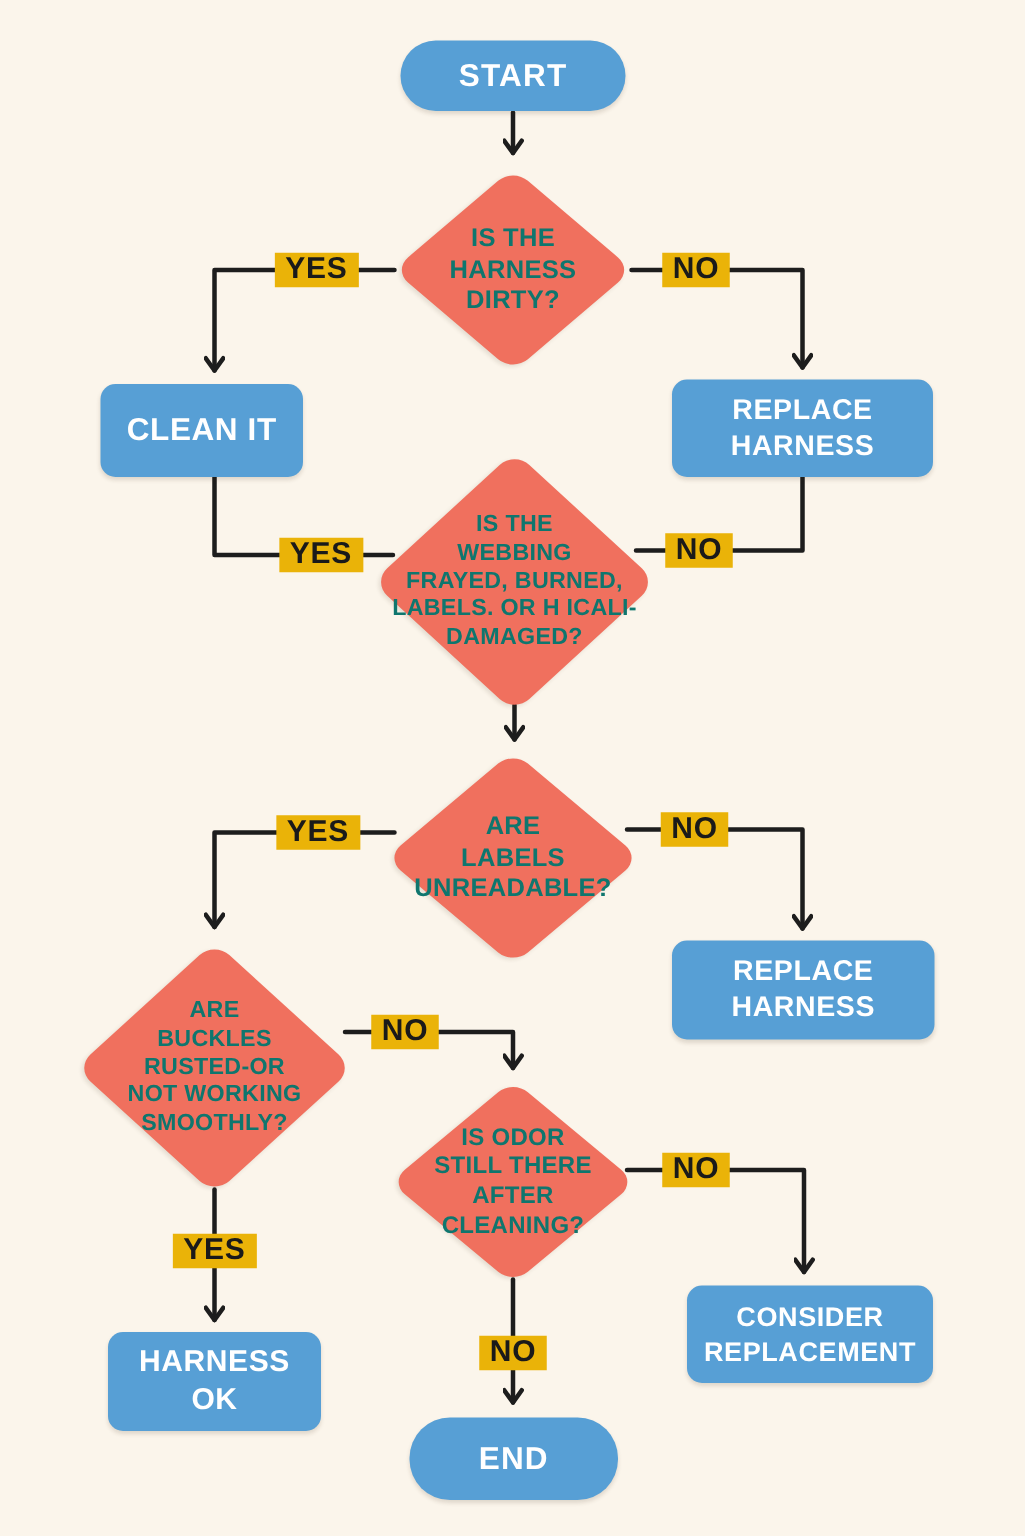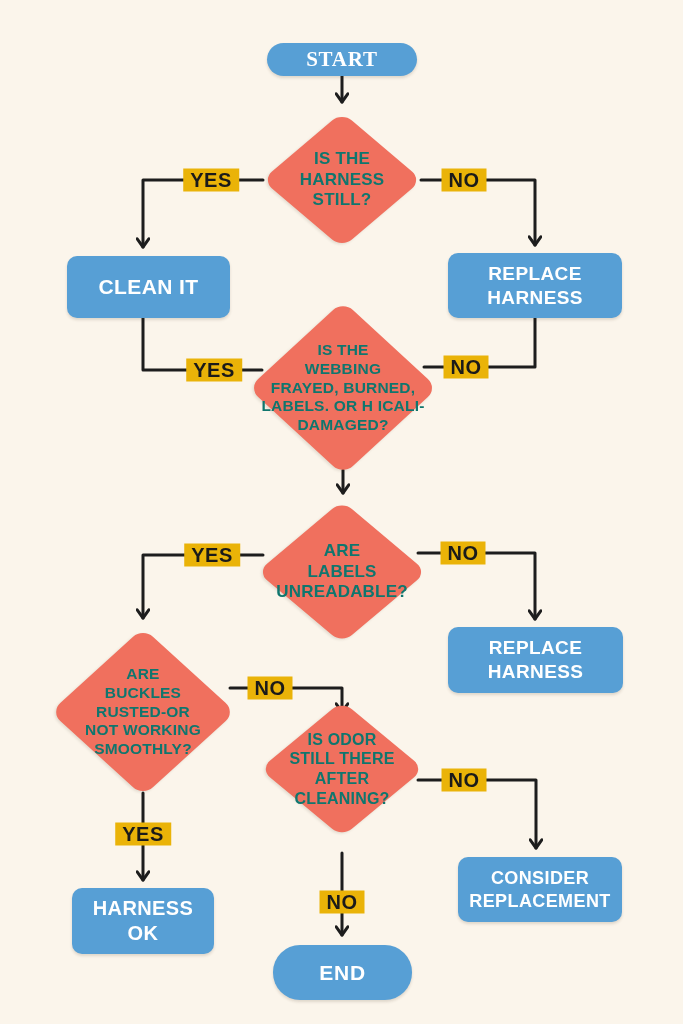--- a/index.html
+++ b/index.html
@@ -61,34 +61,34 @@
       <path d="M343 470 L343 493" marker-end="url(#arrowhead)"></path>
       <path d="M263 555 L143 555 L143 618" marker-end="url(#arrowhead)"></path>
       <path d="M418 553 L535 553 L535 619" marker-end="url(#arrowhead)"></path>
       <path d="M230 688 L342 688 L342 712" marker-end="url(#arrowhead)"></path>
       <path d="M418 780 L536 780 L536 848" marker-end="url(#arrowhead)"></path>
       <path d="M143 793 L143 880" marker-end="url(#arrowhead)"></path>
       <path d="M342 853 L342 935" marker-end="url(#arrowhead)"></path>
     </g>
   </svg>
 
-  <div class="node terminal" style="left:267px; top:43px; width:150px; height:33px;font-family:Liberation Serif, serif;">
+  <div class="node terminal" style="left:267px; top:27px; width:150px; height:47px;">
     <div>START</div>
   </div>
 
   <div class="node decision" style="left:262px; top:112px; width:160px; height:136px;">
     <div class="shape" style="width:113px; height:113px; transform:translate(-50%,-50%) scale(1,0.85) rotate(45deg);"></div>
     <div class="dtext" style="font-size:17px;">
       <div>IS THE</div>
       <div>HARNESS</div>
-      <div>STILL?</div>
+      <div>DIRTY?</div>
     </div>
   </div>
 
-  <div class="node process" style="left:67px; top:256px; width:163px; height:62px; font-size:21px;">
+  <div class="node process" style="left:67px; top:256px; width:135px; height:62px; font-size:21px;">
     <div>CLEAN IT</div>
   </div>
 
   <div class="node process" style="left:448px; top:253px; width:174px; height:65px;">
     <div>REPLACE</div>
     <div>HARNESS</div>
   </div>
 
   <div class="node decision" style="left:248px; top:301px; width:190px; height:174px;">
     <div class="shape" style="width:134px; height:134px; transform:translate(-50%,-50%) scale(1,0.92) rotate(45deg);"></div>
@@ -119,21 +119,21 @@
     <div class="shape" style="width:131px; height:131px; transform:translate(-50%,-50%) scale(1,0.91) rotate(45deg);"></div>
     <div class="dtext" style="font-size:15.5px;">
       <div>ARE</div>
       <div>BUCKLES</div>
       <div>RUSTED-OR</div>
       <div>NOT WORKING</div>
       <div>SMOOTHLY?</div>
     </div>
   </div>
 
-  <div class="node decision" style="left:260px; top:701px; width:164px; height:136px;">
+  <div class="node decision" style="left:260px; top:720px; width:164px; height:136px;">
     <div class="shape" style="width:116px; height:116px; transform:translate(-50%,-50%) scale(1,0.83) rotate(45deg);"></div>
     <div class="dtext" style="font-size:16px;">
       <div>IS ODOR</div>
       <div>STILL THERE</div>
       <div>AFTER</div>
       <div>CLEANING?</div>
     </div>
   </div>
 
   <div class="node process" style="left:458px; top:857px; width:164px; height:65px; font-size:18px;">

